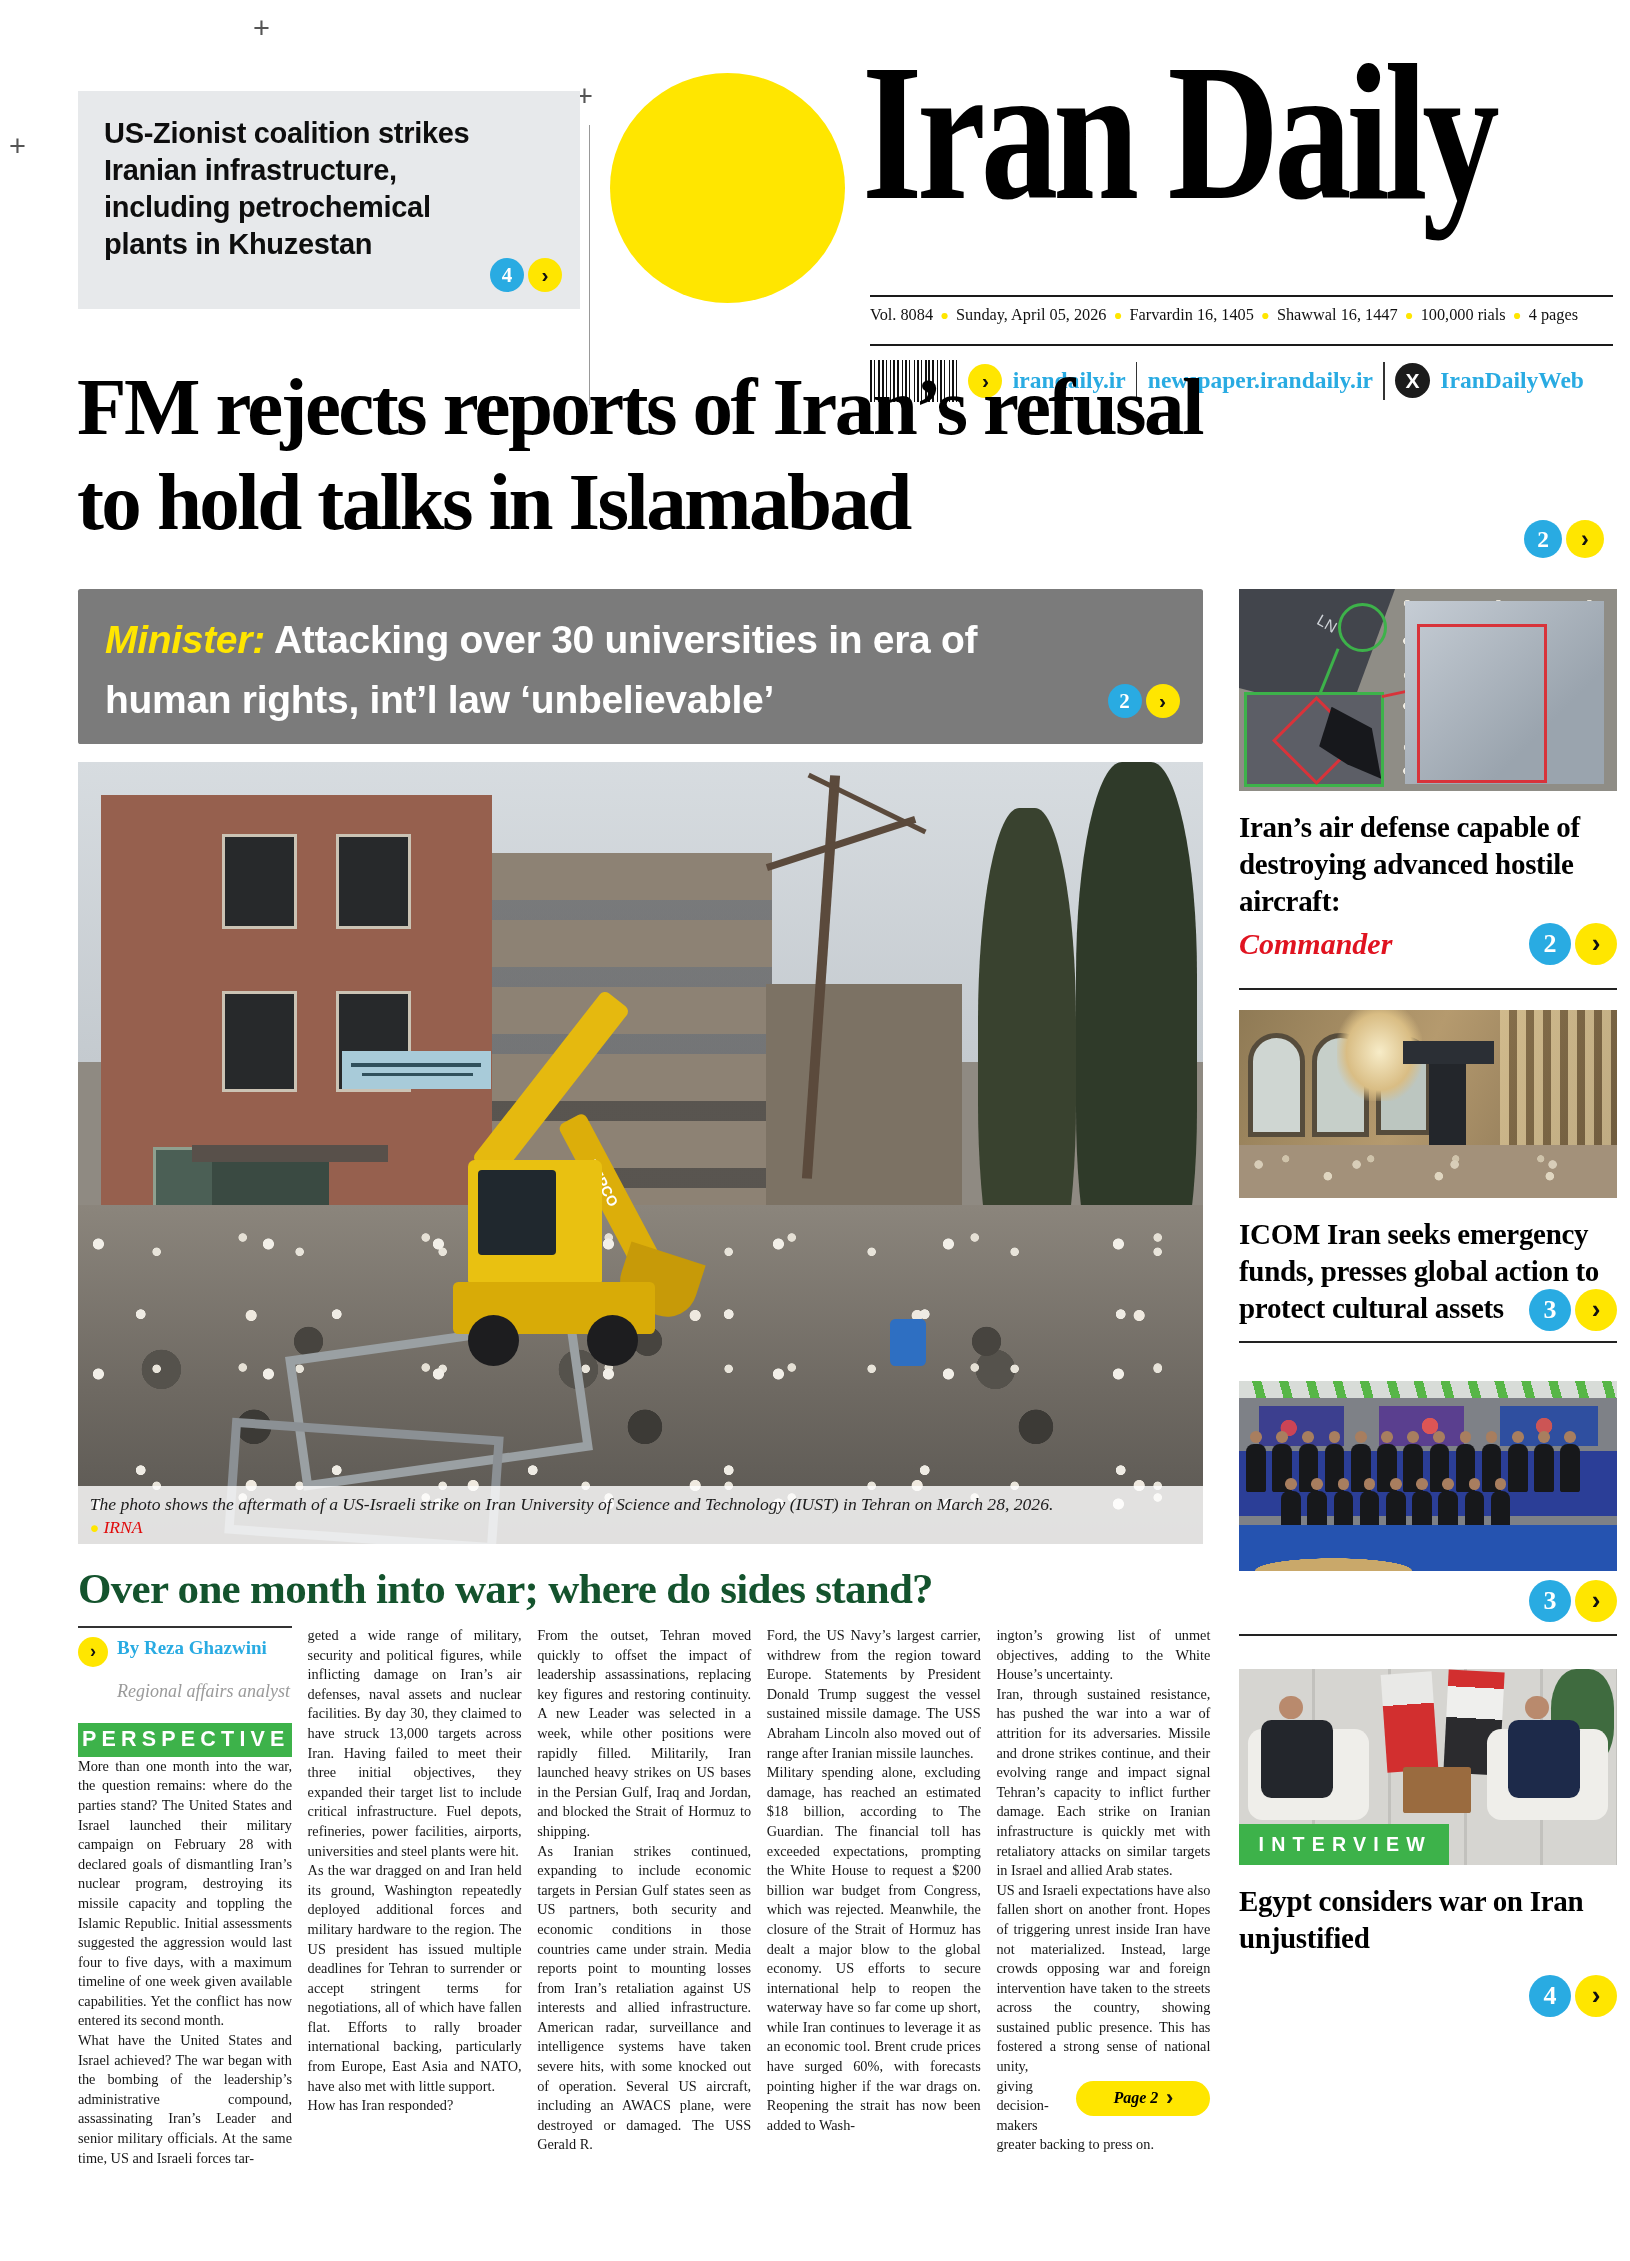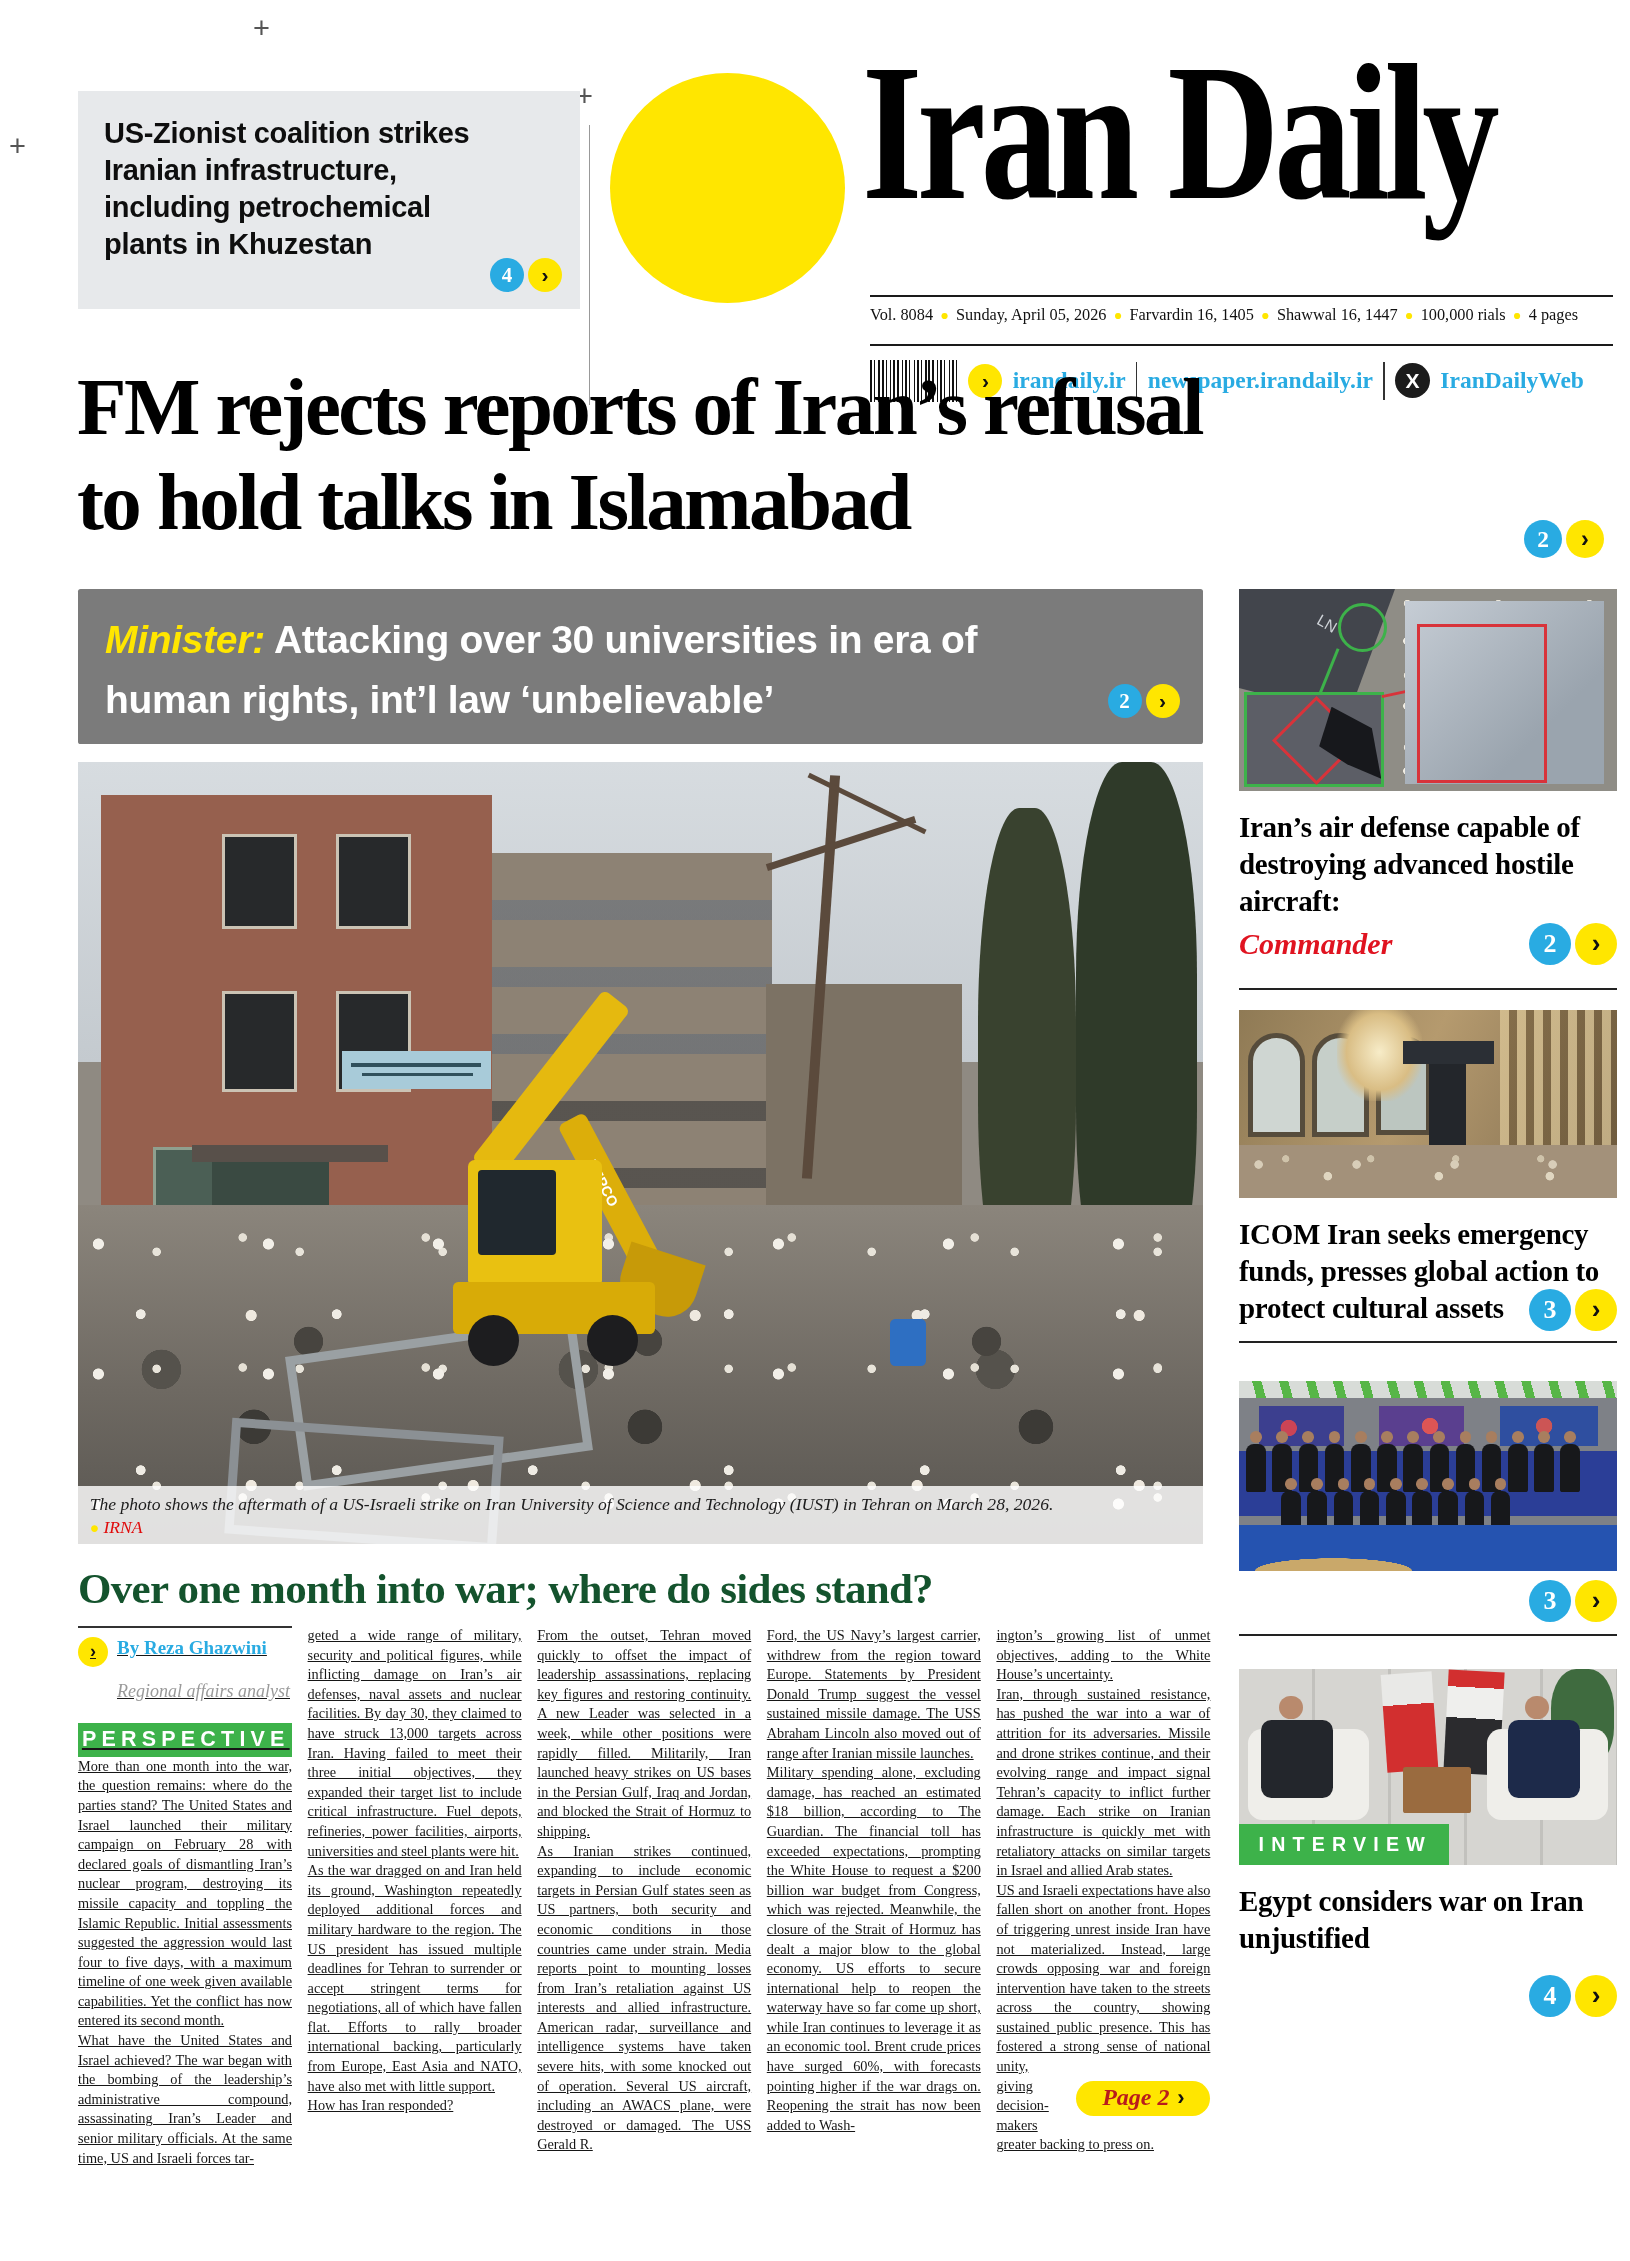--- a/index.html
+++ b/index.html
@@ -71,35 +71,35 @@
   #cap{position:absolute;left:0;bottom:0;width:100%;box-sizing:border-box;padding:7.8px 11.7px 6.5px;
        background:rgba(255,255,255,0.82);}
   #cap .c1{font-style:italic;font-size:17.6px;color:#1c1c1c;}
   #cap .c2{font-style:italic;font-size:17.6px;color:#e00b0b;margin-top:1.3px;}
   #cap .ydot{color:#ffe600;font-size:15.6px;}
 
   
   #article{left:78px;top:1564px;width:1135px;}
   #article h2{margin:0;font-size:43px;letter-spacing:-0.7px;font-weight:bold;color:#14532d;}
   .cols{display:flex;gap:15.6px;margin-top:13px;}
-  .col{width:214px;font-size:14.3px;line-height:19.6px;text-align:justify;color:#161616;text-decoration:underline;}
+  .col{width:214px;font-size:14.3px;line-height:19.6px;text-align:justify;color:#161616;}
   .col p{margin:0;}
   .blrule{height:2px;background:#333;}
   .byrow{display:flex;align-items:flex-start;gap:9px;margin-top:9px;}
   .bycirc{width:30px;height:30px;border-radius:50%;background:#ffe600;color:#111;display:flex;
           align-items:center;justify-content:center;font-weight:bold;font-size:18px;font-family:"Liberation Sans",sans-serif;}
   .byname{color:#29abe2;font-weight:bold;font-size:19px;line-height:1.2;}
   .byrole{color:#9a9a9a;font-style:italic;font-size:18px;line-height:1.3;margin-top:20px;}
   .badge{display:block;margin-top:19.6px;background:#3db24a;color:#fff;text-align:center;
          font-family:"Liberation Sans",sans-serif;font-weight:bold;font-size:21.5px;letter-spacing:5.2px;
          padding:7.2px 3.9px;}
   .c1txt{margin-top:17px;}
   .pill{float:right;width:134px;height:35px;border-radius:17.6px;background:#ffe600;display:flex;
         align-items:center;justify-content:center;gap:7.8px;margin:3.9px 0 3.9px 9px;}
-  .pill i{font-style:italic;font-weight:bold;font-size:24px;color:#b91c1c;}
+  .pill i{font-style:italic;font-weight:bold;font-size:16px;color:#000000;}
   .pill b{font-size:22px;color:#111;font-family:"Liberation Sans",sans-serif;line-height:1;}
 
   
   #sidebar{left:1239px;top:589px;width:378px;}
   .sphoto{position:relative;width:378px;overflow:hidden;}
   .shl{margin-top:18px;font-weight:bold;font-size:29px;line-height:37px;letter-spacing:-0.3px;color:#000;}
   .sdiv{height:2px;background:#222;}
   .red-it{color:#e01320;font-style:italic;font-weight:bold;font-size:30px;}
   .rowsb{display:flex;justify-content:space-between;align-items:center;}
   .rowend{display:flex;justify-content:flex-end;}

